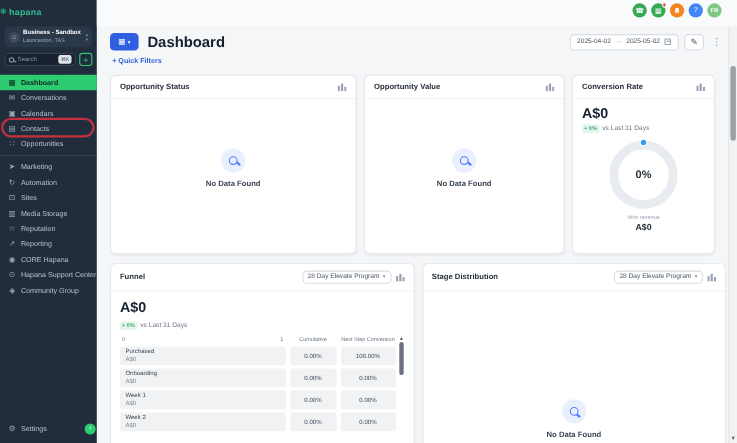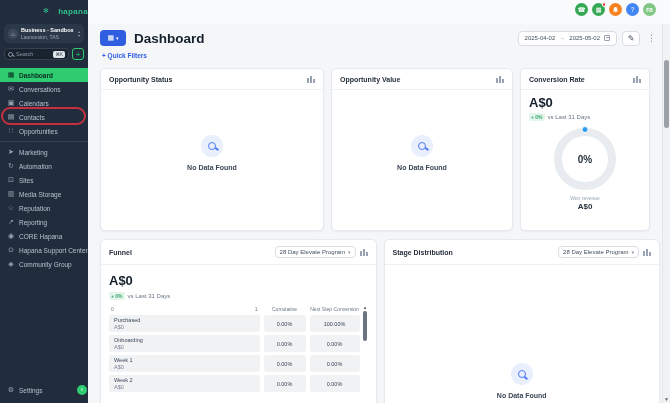--- a/index.html
+++ b/index.html
@@ -1,21 +1,21 @@
 <!DOCTYPE html>
 <html><head>
 <meta charset="utf-8">
 <style>
   * { margin:0; padding:0; box-sizing:border-box; }
   body { font-family:"Liberation Sans","DejaVu Sans",sans-serif; background:#e9eaec; }
   .app { position:relative; width:670px; height:403px; overflow:hidden; background:#f5f6f8; display:flex; }
 
   
   .sidebar { position:relative; width:88px; flex-shrink:0; background:#212d3d; display:flex; flex-direction:column; }
-  .logo { height:22px; display:flex; align-items:center; justify-content:space-between; gap:2px; color:#2fbf8f; font-size:8px; font-weight:bold; letter-spacing:.3px;padding-left:43px; }
+  .logo { height:22px; display:flex; align-items:center; justify-content:flex-start; gap:2px; color:#2fbf8f; font-size:8px; font-weight:bold; letter-spacing:.3px; }
   .logo .mark { font-size:7px; }
   .biz { margin:2px 4px; background:#2b3849; border-radius:5px; padding:3px 4px; display:flex; align-items:center; gap:3px; cursor:pointer; }
   .biz-av { width:10px; height:10px; border-radius:50%; background:#3c4a5c; color:#cbd5df; font-size:6px; display:flex; align-items:center; justify-content:center; flex-shrink:0; }
   .biz-name { font-size:5.5px; font-weight:bold; color:#fff; white-space:nowrap; }
   .biz-loc { font-size:5px; color:#98a6b5; margin-top:1px; }
   .biz-chev { margin-left:auto; color:#8a99a9; font-size:4px; line-height:3.5px; display:flex; flex-direction:column; align-items:center; }
   .searchrow { display:flex; gap:3px; margin:3px 4px 4px; }
   .search { flex:1; display:flex; align-items:center; gap:3px; background:#19232f; border:1px solid #35414f; border-radius:4px; height:12px; padding:0 3px; cursor:text; }
   .mag-sm { width:5px; height:5px; border:1px solid #8b98a6; border-radius:50%; position:relative; flex-shrink:0; }
   .mag-sm::after { content:""; position:absolute; width:2.5px; height:1px; background:#8b98a6; right:-2px; bottom:-.5px; transform:rotate(40deg); }

